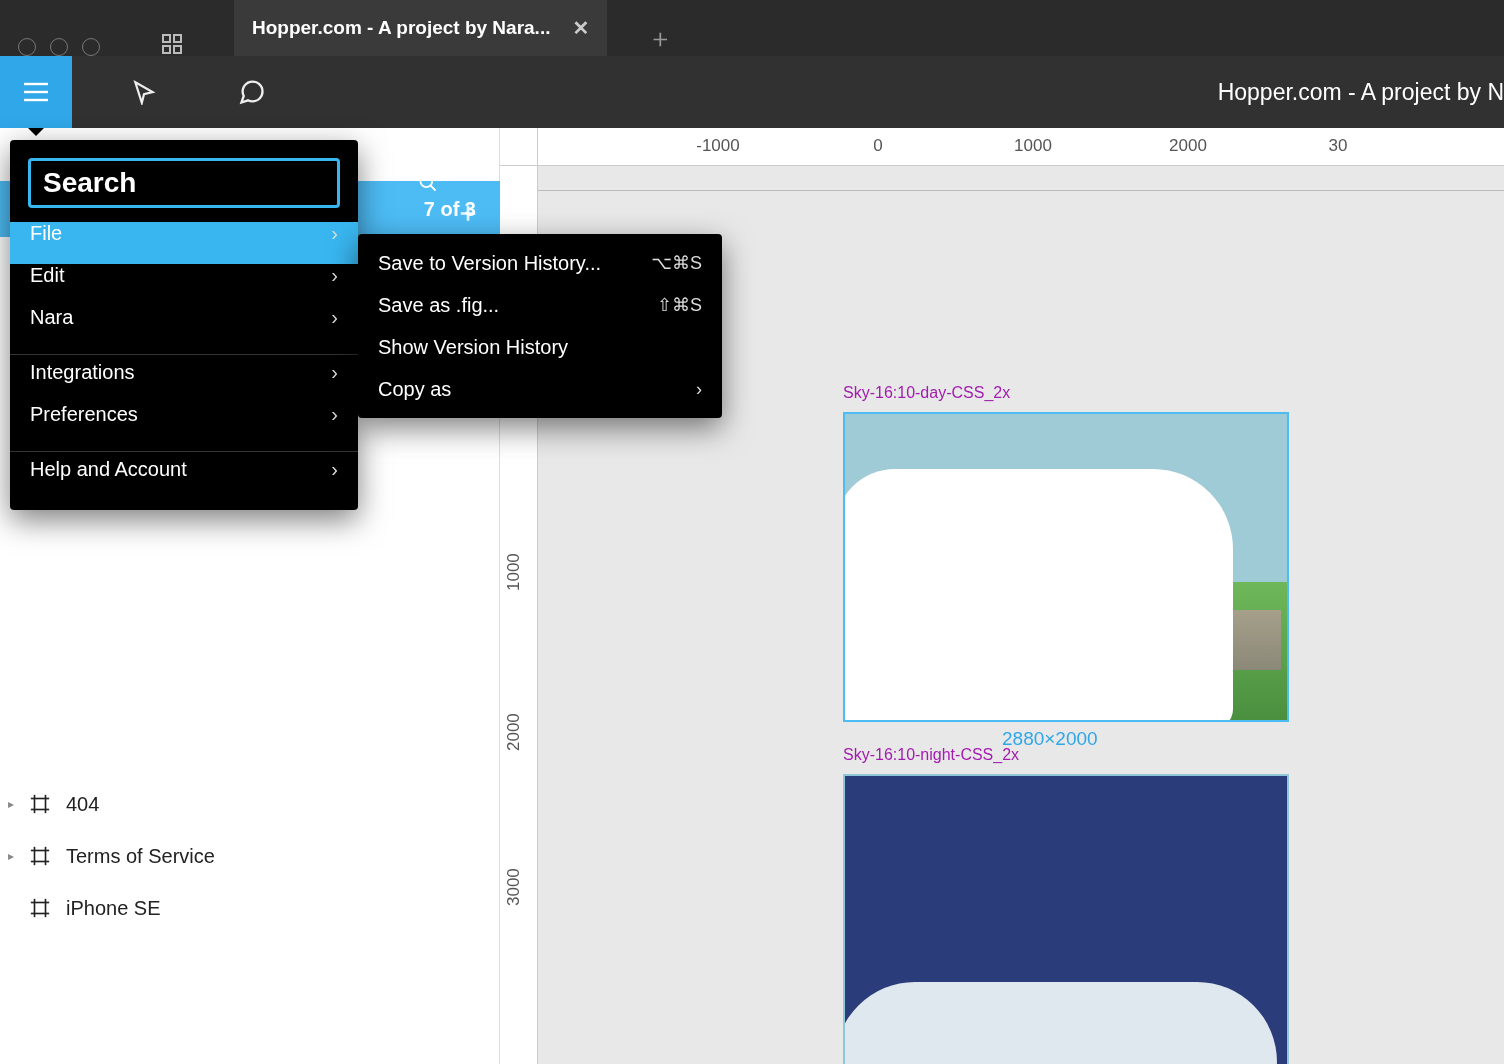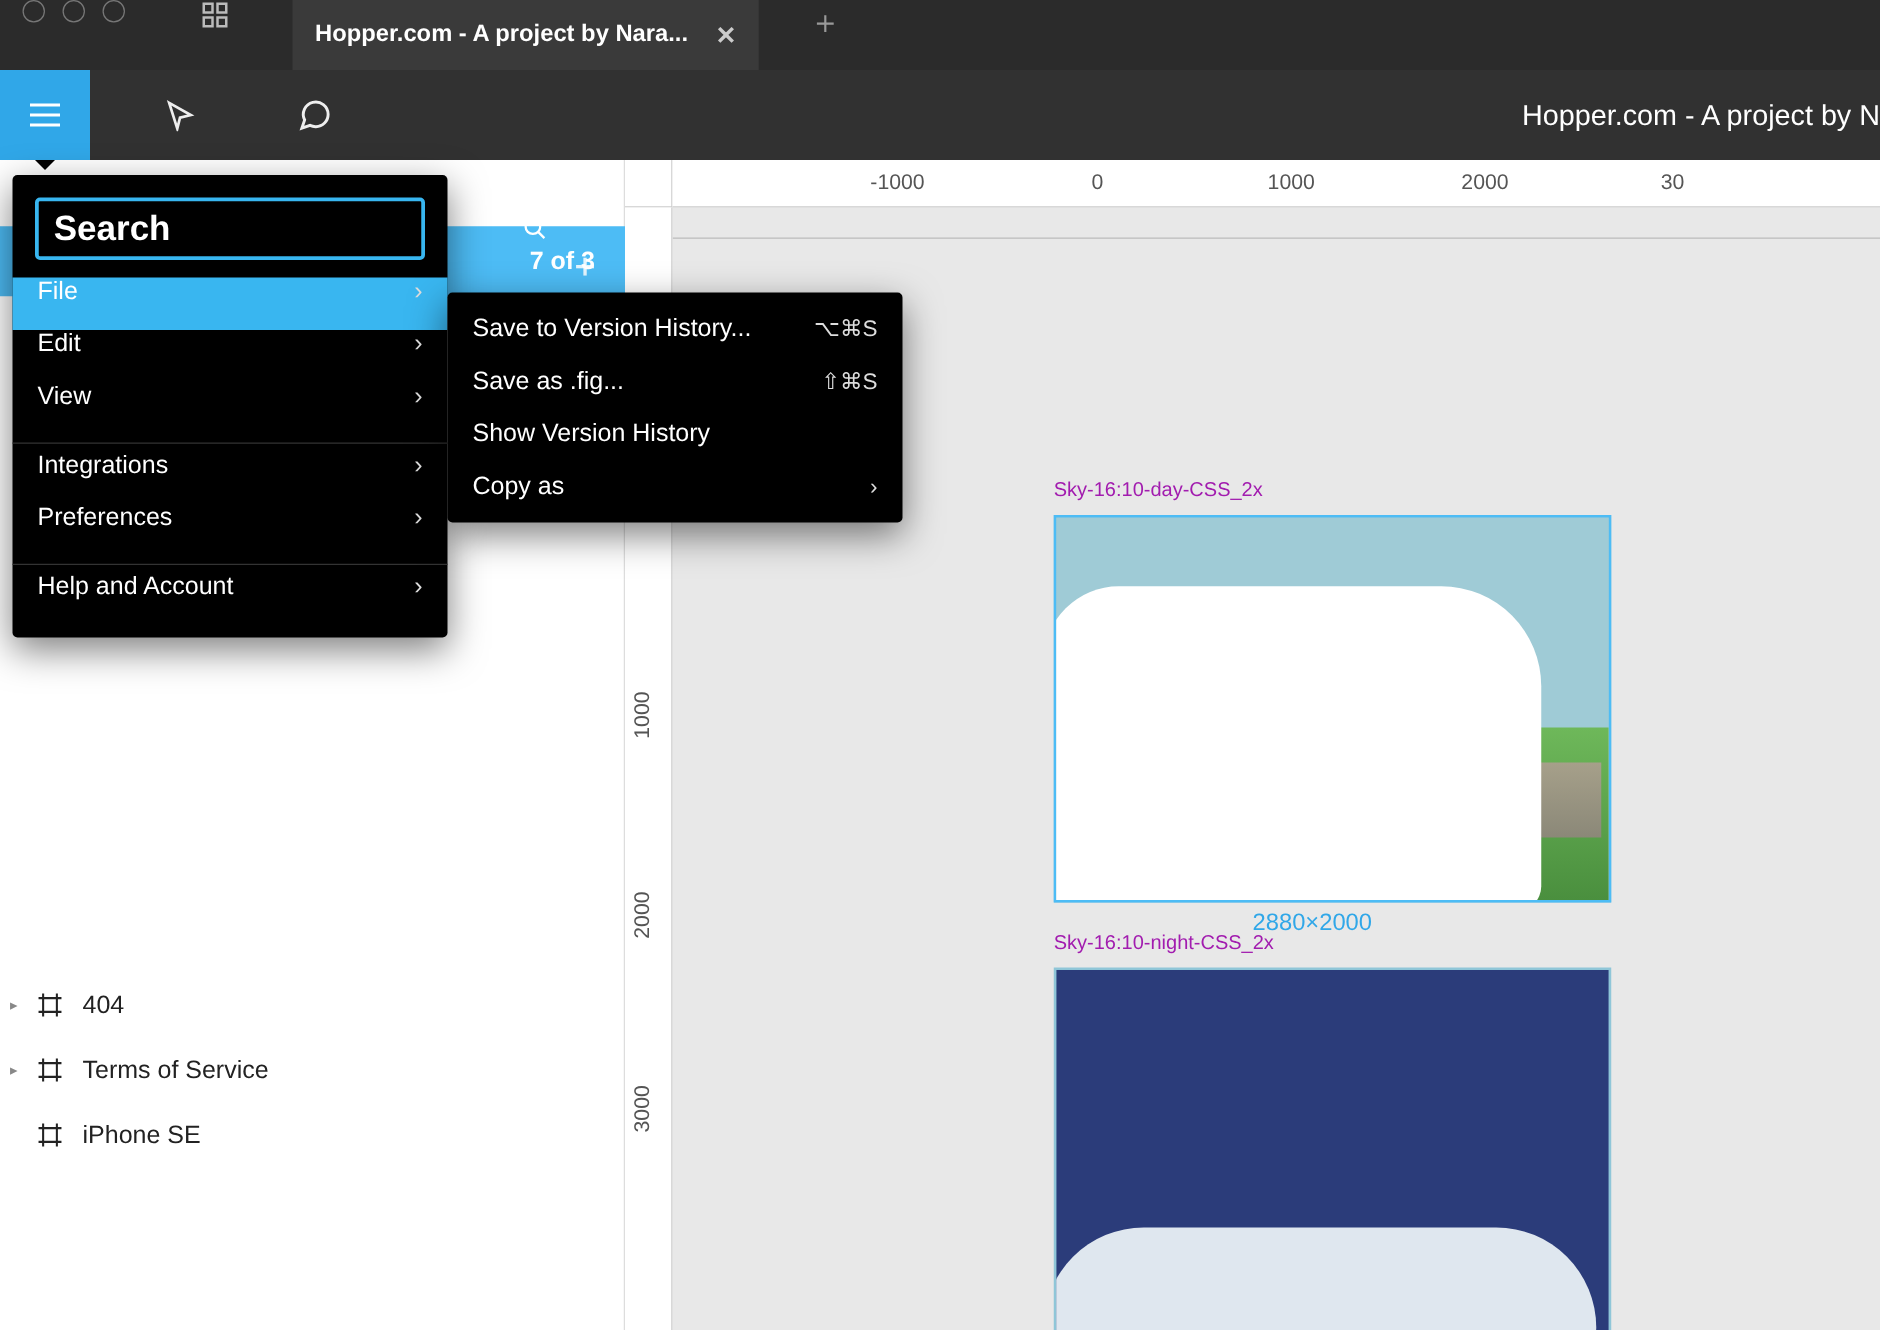--- a/index.html
+++ b/index.html
@@ -1,18 +1,18 @@
 <!DOCTYPE html>
 <html><head>
 <meta charset="utf-8">
 <style>
   * { box-sizing: border-box; margin: 0; padding: 0; }
   html, body { width: 1504px; height: 1064px; overflow: hidden; font-family: -apple-system, "Helvetica Neue", Arial, sans-serif; background:#fff; }
   
-  .titlebar { position:absolute; left:0; top:0; width:1504px; height:56px; background:#2b2b2b; display:flex; align-items:flex-start;gap:20px; }
+  .titlebar { position:absolute; left:0; top:0; width:1504px; height:56px; background:#2b2b2b; display:flex; align-items:flex-end;gap:20px; }
   .traffic-lights { display:flex; gap:14px; margin-left:18px; }
   .traffic-dot { width:18px; height:18px; border:1.5px solid #777; border-radius:50%; }
   .grid-icon { margin-left:40px; color:#bbb; }
   .tab { height:56px; background:#3a3a3a; display:flex; align-items:center; padding:0 18px; margin-left:30px; color:#fff; font-size:19px; font-weight:600; gap:22px;}
   .tab .close { color:#ccc; font-size:20px; }
   .newtab { margin-left:20px; color:#999; font-size:26px; }
   
   .toolbar2 { position:absolute; left:0; top:56px; width:1504px; height:72px; background:#313131; display:flex; align-items:center;gap:36px; }
   .menu-btn { width:72px; height:72px; background:#30a7e8; display:flex; align-items:center; justify-content:center; position:relative;}
   .menu-btn svg { color:#fff; }
@@ -208,21 +208,21 @@
   </div>
   <div class="m-item hl">
     <span>File</span>
     <span class="chev-r">›</span>
   </div>
   <div class="m-item">
     <span>Edit</span>
     <span class="chev-r">›</span>
   </div>
   <div class="m-item">
-    <span>View</span>
+    <span>Nara</span>
     <span class="chev-r">›</span>
   </div>
   <div class="sep"></div>
   <div class="m-item">
     <span>Integrations</span>
     <span class="chev-r">›</span>
   </div>
   <div class="m-item">
     <span>Preferences</span>
     <span class="chev-r">›</span>

